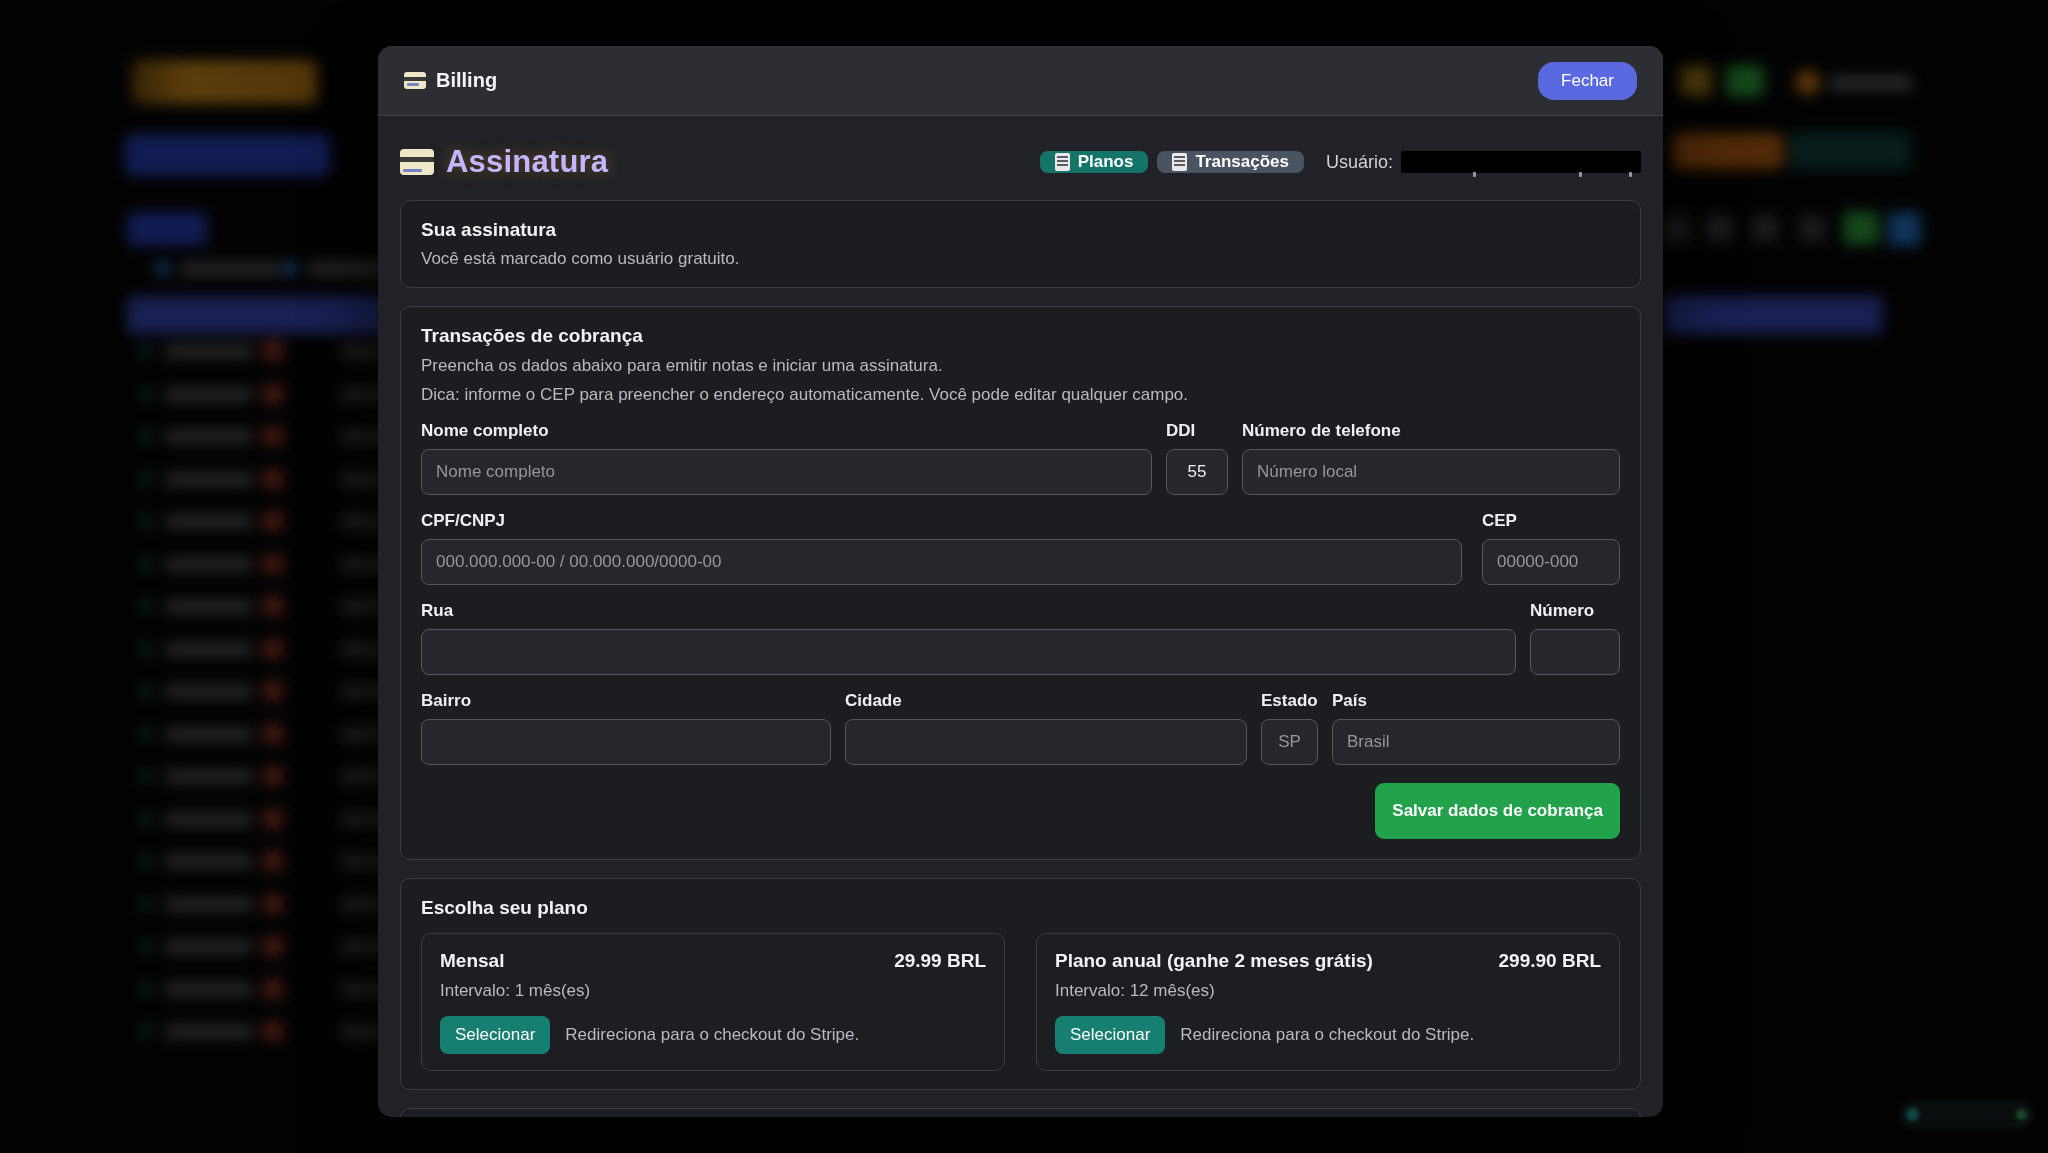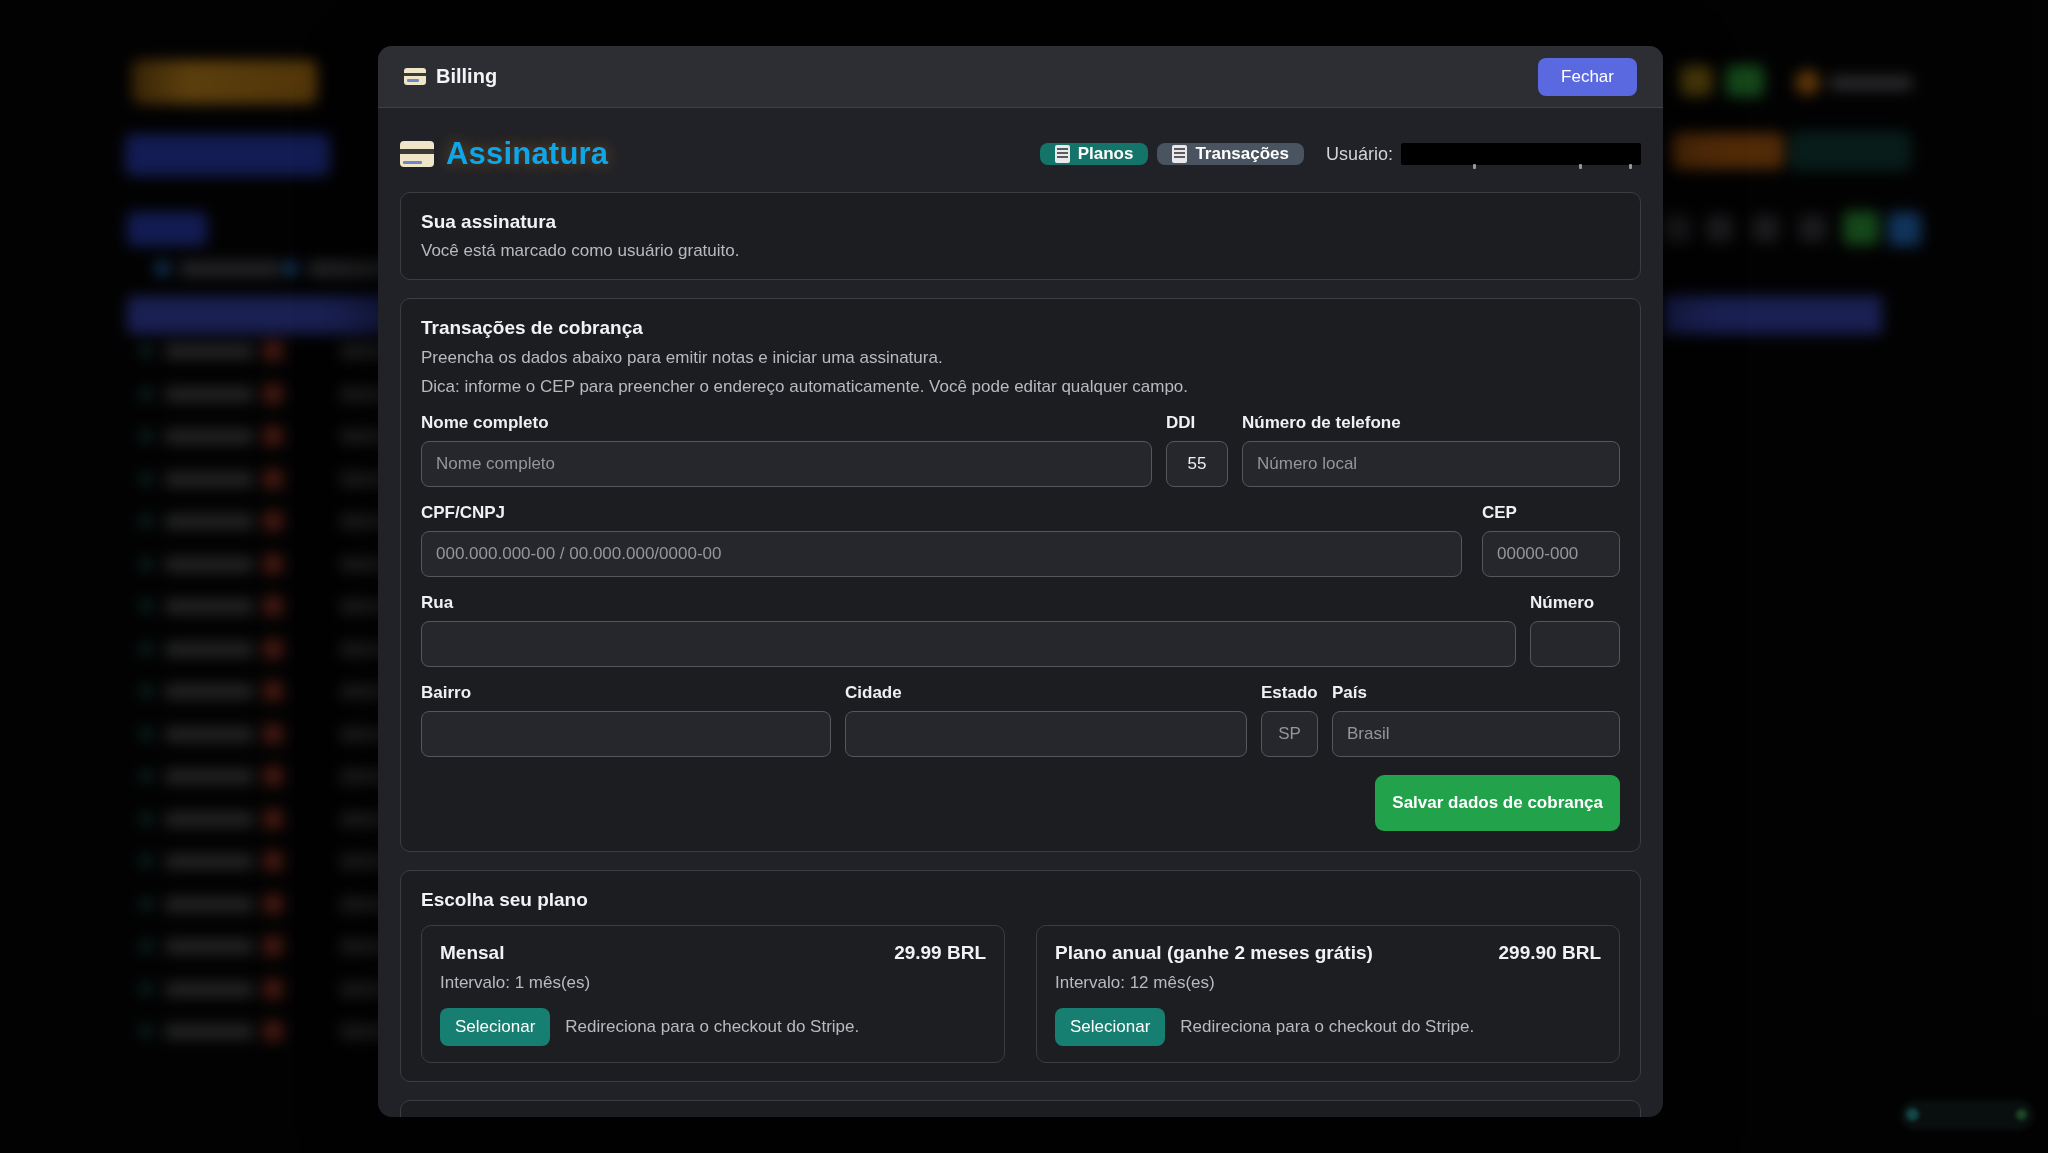--- a/index.html
+++ b/index.html
@@ -48,31 +48,31 @@
   .bg-chat-badge::after { content: ""; position: absolute; right: 7px; top: 9px; width: 11px; height: 11px;
     border-radius: 50%; background: #3ba05a; }
 
   
   .overlay { position: absolute; inset: 0; background: rgba(0,0,0,.55); }
 
   
   .modal { position: absolute; left: 378px; top: 46px; width: 1285px; height: 1071px;
     background: #212227; border-radius: 14px; overflow: hidden;
     box-shadow: 0 24px 70px rgba(0,0,0,.65); }
-  .modal-header { height: 62px; background: #2d2e33; border-bottom: 1px solid #404147;
+  .modal-header { height: 70px; background: #2d2e33; border-bottom: 1px solid #404147;
     display: flex; align-items: center; justify-content: space-between; padding: 0 26px; }
   .modal-title { display: flex; align-items: center; gap: 10px; font-size: 20px; font-weight: bold; color: #f4f4f6; }
-  .btn-close { background: #5b69e0; color: #fff; border: none; border-radius: 8px;
+  .btn-close { background: #5b69e0; color: #fff; border: none; border-radius: 16px;
     font-size: 17px; font-family: inherit; padding: 9px 23px; cursor: pointer; }
 
   .modal-body { padding: 24px 22px 0 22px; }
 
   .title-row { display: flex; align-items: center; padding: 4px 0 20px 0; }
   .page-title { display: flex; align-items: center; gap: 12px; font-size: 31px; font-weight: bold;
-    color: #0ea5e9; text-shadow: 0 0 16px rgba(245,164,44,.35); letter-spacing: .2px; }
+    color: #c4b5fd; text-shadow: 0 0 16px rgba(245,164,44,.35); letter-spacing: .2px; }
   .title-spacer { flex: 1; }
   .tab { display: inline-flex; align-items: center; gap: 8px; border: none; border-radius: 8px;
     color: #fff; font-family: inherit; font-size: 17px; font-weight: bold; padding: 1px 15px; cursor: pointer; }
   .tab.active { background: #15746a; }
   .tab.inactive { background: #4a5360; margin-left: 9px; }
   .user-line { display: flex; align-items: center; margin-left: 22px; font-size: 18px; color: #d2d3d7; }
   .redaction { position: relative; width: 240px; height: 22px; background: #000; border-radius: 2px; margin-left: 8px; }
   .redaction i { position: absolute; bottom: -4px; width: 3px; height: 5px; background: #97989d; border-radius: 1px; }
 
   .card { background: #1c1d21; border: 1px solid #3c3d43; border-radius: 10px;

